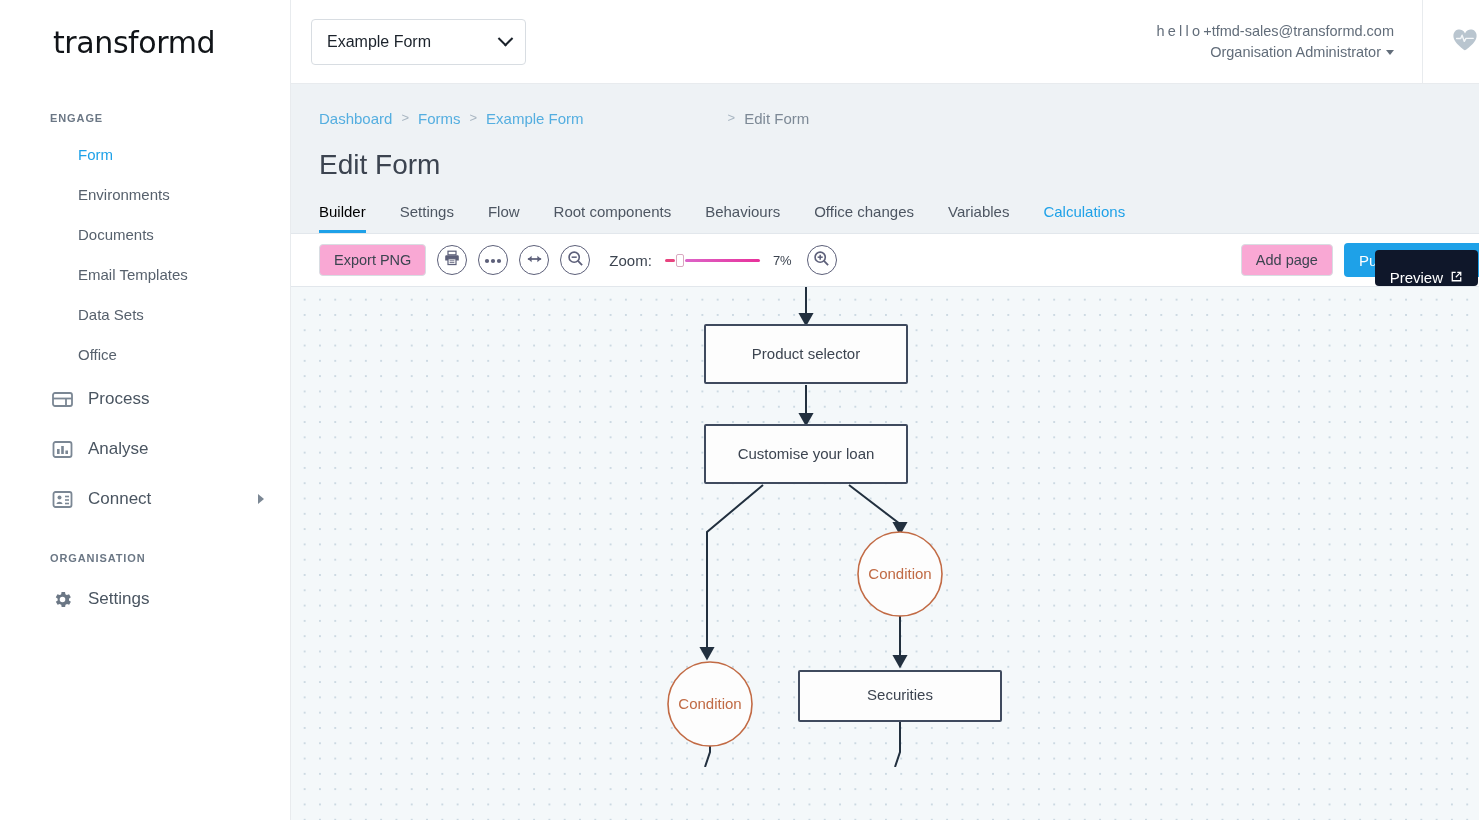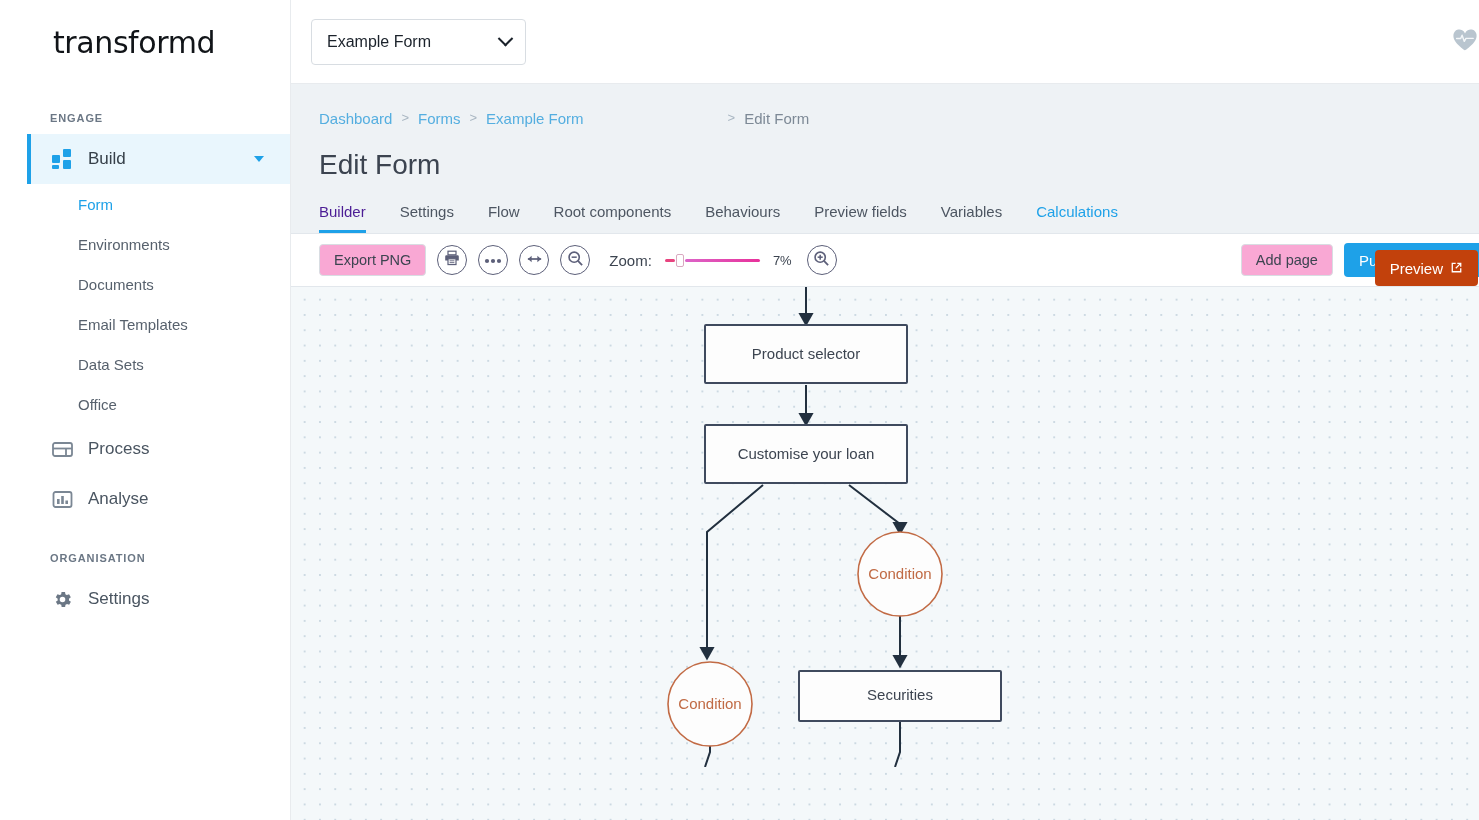--- a/index.html
+++ b/index.html
@@ -93,32 +93,32 @@
 
   .content-head { background: #eef2f5; padding: 0 28px; position: relative; }
   .breadcrumb { display: flex; align-items: flex-start; padding-top: 26px; font-size: 15px; }
   .bc-link { color: #54aee0; cursor: pointer; }
   .bc-sep { color: #a9b6c2; margin: 0 9px; font-size: 13px; }
   .bc-current { color: #7d8996; }
   .bc-gap { width: 135px; }
   .page-title { font-size: 28px; color: #3c4450; padding-top: 22px; font-weight: 400; }
   .btn-preview {
     position: absolute; right: 28px; top: 166px;
-    background: #c2410c; color: #fff; border: none; border-radius: 4px;
+    background: #0f172a; color: #fff; border: none; border-radius: 4px;
     height: 36px; padding: 0 15px; font-size: 15px; cursor: pointer;
-    display: flex; align-items: center; gap: 7px;
+    display: flex; align-items: flex-end; gap: 7px;
     font-family: "Liberation Sans", sans-serif;
   }
   .tabs { display: flex; align-items: flex-end; padding-top: 22px; gap: 0; }
   .tab {
     font-size: 15px; color: #4d5662; padding: 0 17px 13px 17px; cursor: pointer;
     position: relative;
   }
   .tab:first-child { padding-left: 0; }
-  .tab.active { color: #4c1d95; }
+  .tab.active { color: #000000; }
   .tab.active::after {
     content: ""; position: absolute; left: 0; right: 17px; bottom: 0;
     height: 3px; background: #1ea1e8;
   }
   .tab.link { color: #1ea1e8; }
 
   .toolbar {
     height: 54px; min-height: 54px; background: #ffffff;
     border-bottom: 1px solid #e2e7ec; border-top: 1px solid #e2e7ec;
     display: flex; align-items: center; padding: 0 22px 0 28px; gap: 11px;
@@ -184,32 +184,20 @@
 
 <div class="app">
 
   <div class="sidebar">
     <div class="brand">
       <span class="brand-text">transformd</span>
     </div>
 
     <div class="nav-section-label">ENGAGE</div>
 
-    <div class="nav-item active">
-      <span class="ico">
-        <svg width="22" height="22" viewBox="0 0 22 22">
-          <rect x="1" y="7" width="8" height="8" rx="1" fill="#1ea1e8"></rect>
-          <rect x="12" y="1" width="8" height="8" rx="1" fill="#1ea1e8"></rect>
-          <rect x="1" y="17" width="7" height="4" rx="1" fill="#1ea1e8"></rect>
-          <rect x="12" y="12" width="8" height="9" rx="1" fill="#1ea1e8"></rect>
-        </svg>
-      </span>
-      <span>Build</span>
-      <span class="caret-down"></span>
-    </div>
 
     <div class="sub-item active">
       <span>Form</span>
     </div>
     <div class="sub-item">
       <span>Environments</span>
     </div>
     <div class="sub-item">
       <span>Documents</span>
     </div>
@@ -239,20 +227,34 @@
         <svg width="21" height="21" viewBox="0 0 21 21">
           <rect x="1.5" y="3" width="18" height="15" rx="2" fill="none" stroke="#7b8794" stroke-width="1.8"></rect>
           <rect x="5" y="10" width="2.6" height="5" fill="#7b8794"></rect>
           <rect x="9.2" y="7" width="2.6" height="8" fill="#7b8794"></rect>
           <rect x="13.4" y="11.5" width="2.6" height="3.5" fill="#7b8794"></rect>
         </svg>
       </span>
       <span>Analyse</span>
     </div>
 
+    <div class="nav-item">
+      <span class="ico">
+        <svg width="21" height="21" viewBox="0 0 21 21">
+          <rect x="1.5" y="3" width="18" height="15" rx="2" fill="none" stroke="#7b8794" stroke-width="1.8"></rect>
+          <circle cx="7.5" cy="8.5" r="2" fill="#7b8794"></circle>
+          <path d="M4.3 15 a3.4 3.4 0 0 1 6.4 0 z" fill="#7b8794"></path>
+          <line x1="13" y1="7.5" x2="17" y2="7.5" stroke="#7b8794" stroke-width="1.6"></line>
+          <line x1="13" y1="11" x2="17" y2="11" stroke="#7b8794" stroke-width="1.6"></line>
+          <line x1="13" y1="14.5" x2="17" y2="14.5" stroke="#7b8794" stroke-width="1.6"></line>
+        </svg>
+      </span>
+      <span>Connect</span>
+      <span class="caret-right"></span>
+    </div>
 
     <div class="nav-section-label">ORGANISATION</div>
 
     <div class="nav-item">
       <span class="ico">
         <svg width="21" height="21" viewBox="0 0 24 24">
           <path fill="#6b7785" d="M19.4 13a7.8 7.8 0 0 0 0-2l2.1-1.6-2-3.5-2.5 1a7.6 7.6 0 0 0-1.7-1l-.4-2.6h-4l-.4 2.6a7.6 7.6 0 0 0-1.7 1l-2.5-1-2 3.5L6.5 11a7.8 7.8 0 0 0 0 2l-2.1 1.6 2 3.5 2.5-1a7.6 7.6 0 0 0 1.7 1l.4 2.6h4l.4-2.6a7.6 7.6 0 0 0 1.7-1l2.5 1 2-3.5zM12 15.2A3.2 3.2 0 1 1 15.2 12 3.2 3.2 0 0 1 12 15.2z"></path>
         </svg>
       </span>
       <span>Settings</span>
@@ -260,20 +262,24 @@
   </div>
 
   <div class="main">
 
     <div class="topbar">
       <div class="form-select">
         <span>Example Form</span>
         <span class="chev"></span>
       </div>
       <div class="topbar-spacer"></div>
+      <div class="user-block">
+        <div class="user-email"><span class="spaced">hello</span><span>+tfmd-sales@transformd.com</span></div>
+        <div class="user-role"><span>Organisation Administrator</span><span class="tri"></span></div>
+      </div>
       <div class="heart-wrap">
         <span>
           <svg width="26" height="24" viewBox="0 0 26 24">
             <path d="M13 22.5S1.4 15.2 1.4 8.1A6 6 0 0 1 13 5.4 6 6 0 0 1 24.6 8.1c0 7.1-11.6 14.4-11.6 14.4z" fill="#b9c5cf"></path>
             <path d="M4.6 10.5h4.1l1.4-3.3 2.2 6.2 1.7-3h7.2" fill="none" stroke="#f4f7f9" stroke-width="1.4" stroke-linejoin="round" stroke-linecap="round"></path>
           </svg>
         </span>
       </div>
     </div>
 
@@ -300,21 +306,21 @@
           </svg>
         </span>
       </button>
 
       <div class="tabs">
         <div class="tab active"><span>Builder</span></div>
         <div class="tab"><span>Settings</span></div>
         <div class="tab"><span>Flow</span></div>
         <div class="tab"><span>Root components</span></div>
         <div class="tab"><span>Behaviours</span></div>
-        <div class="tab"><span>Preview fields</span></div>
+        <div class="tab"><span>Office changes</span></div>
         <div class="tab"><span>Variables</span></div>
         <div class="tab link"><span>Calculations</span></div>
       </div>
     </div>
 
     <div class="toolbar">
       <button class="btn-outline">Export PNG</button>
 
       <div class="circ-btn">
         <span>

